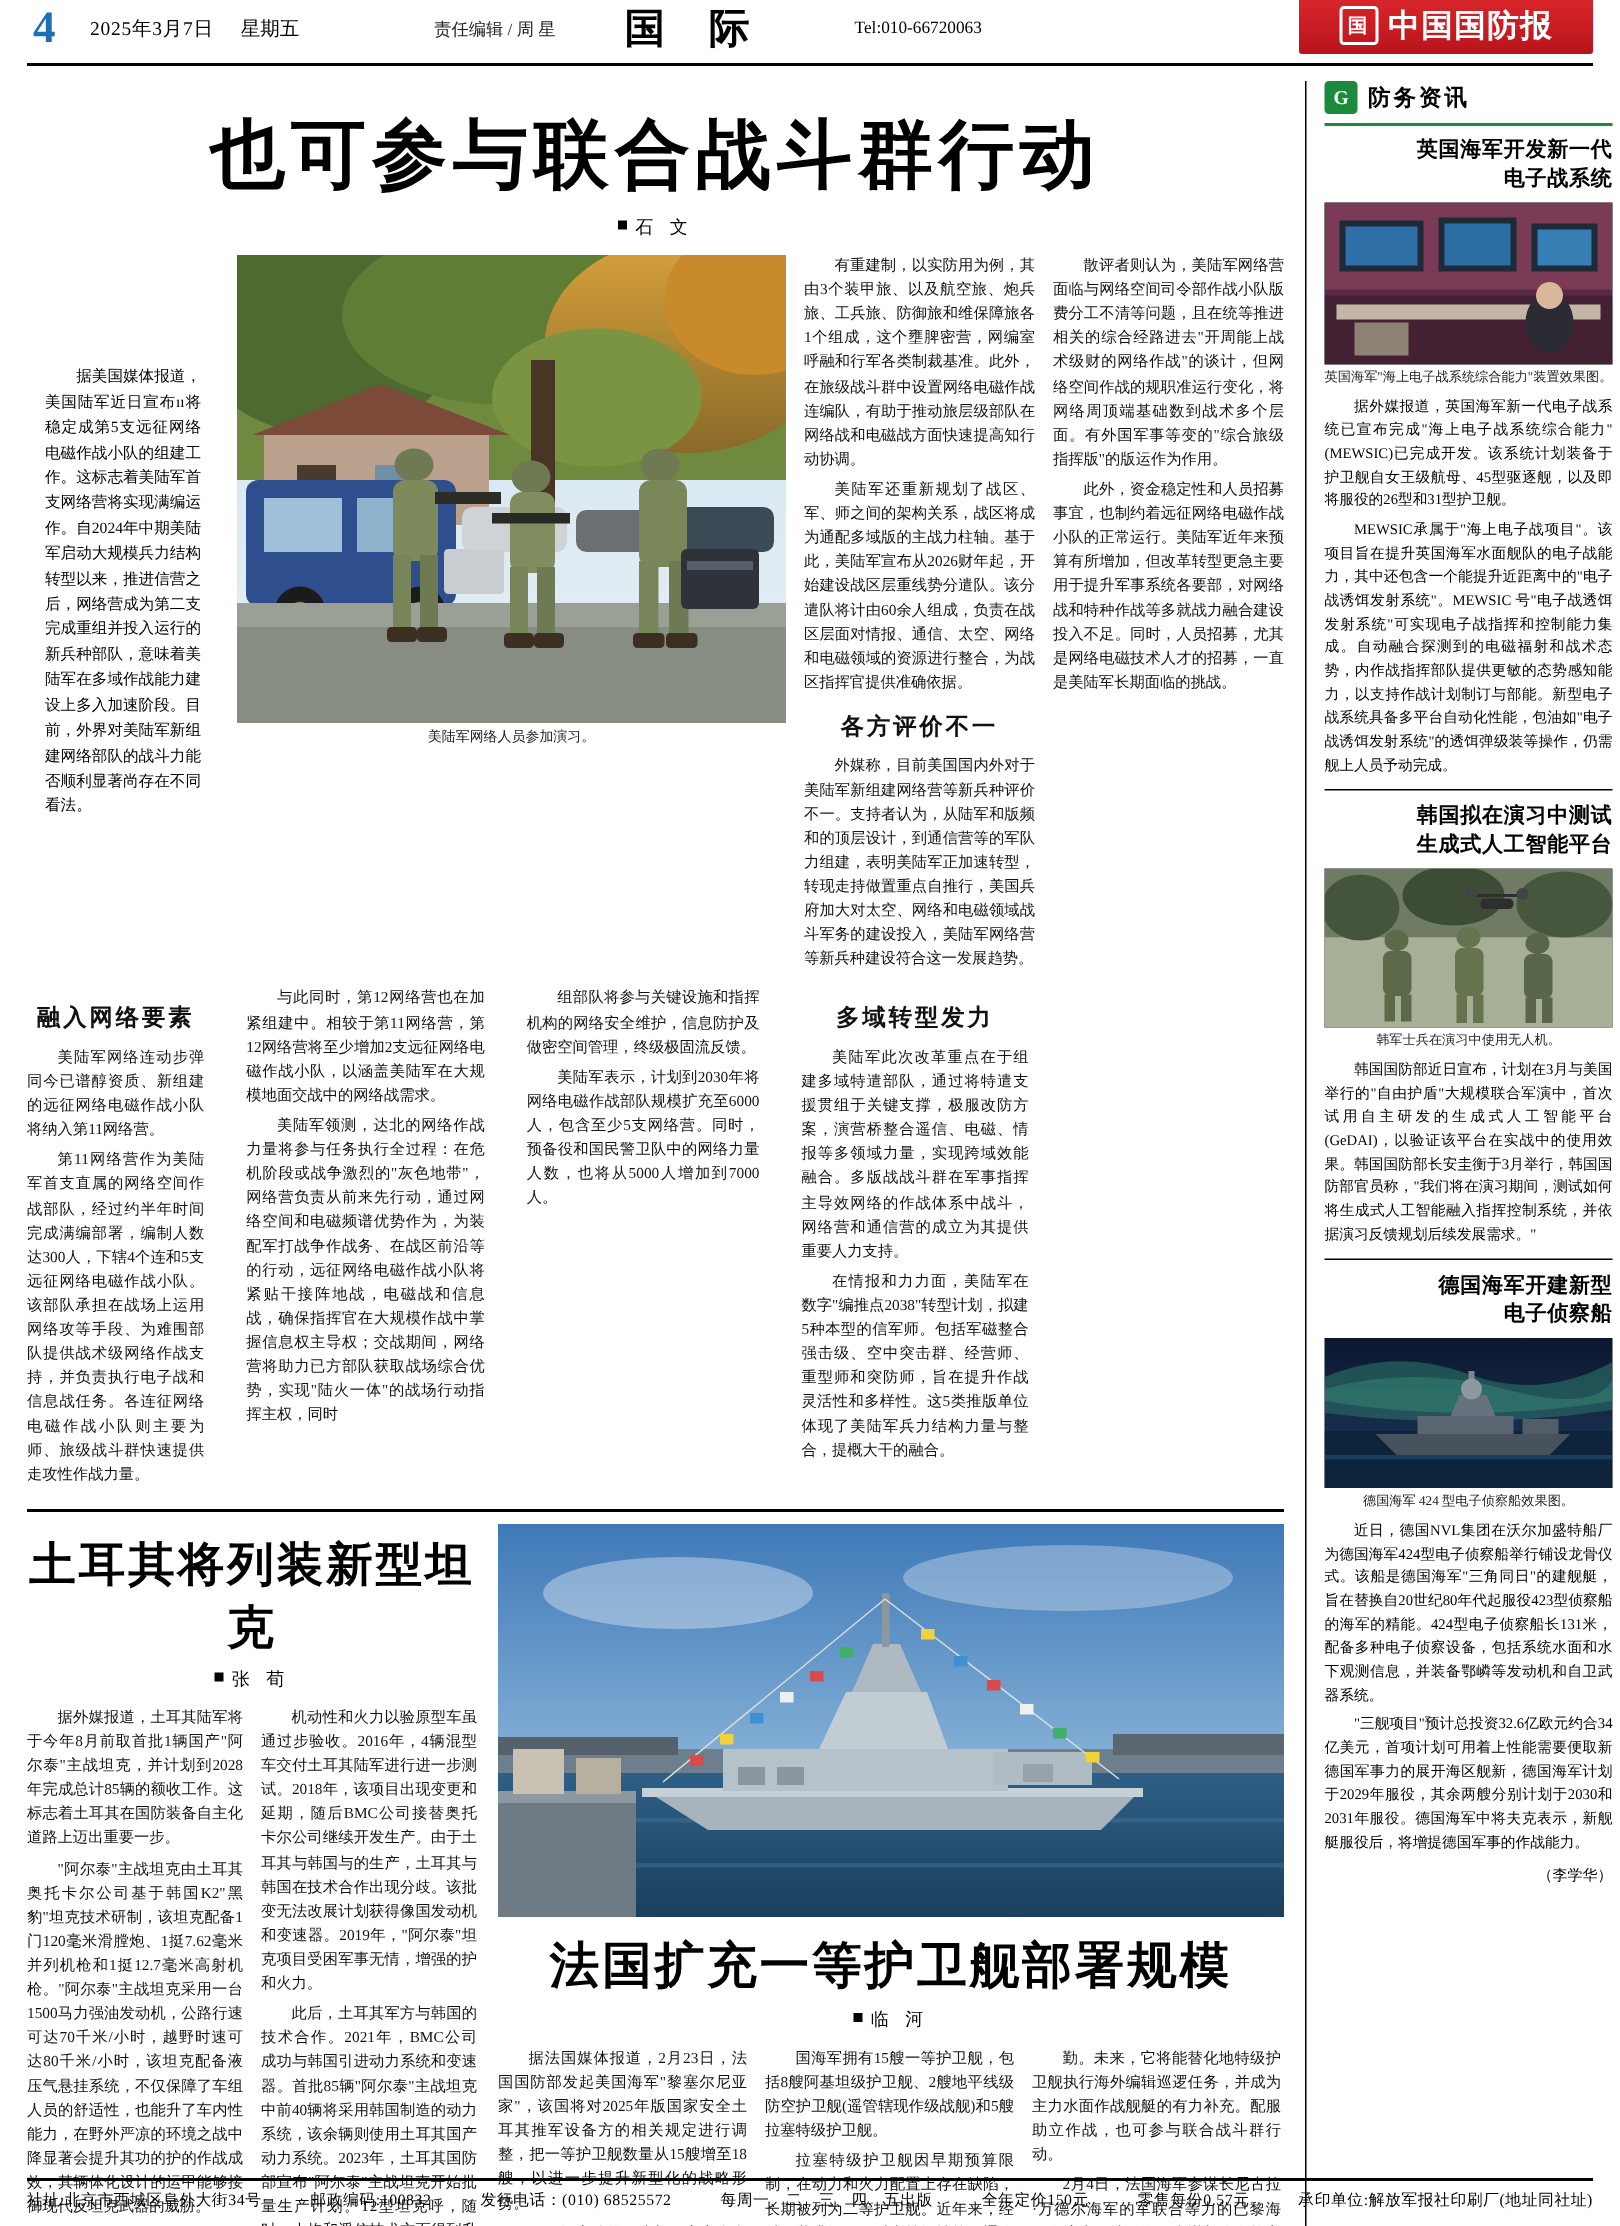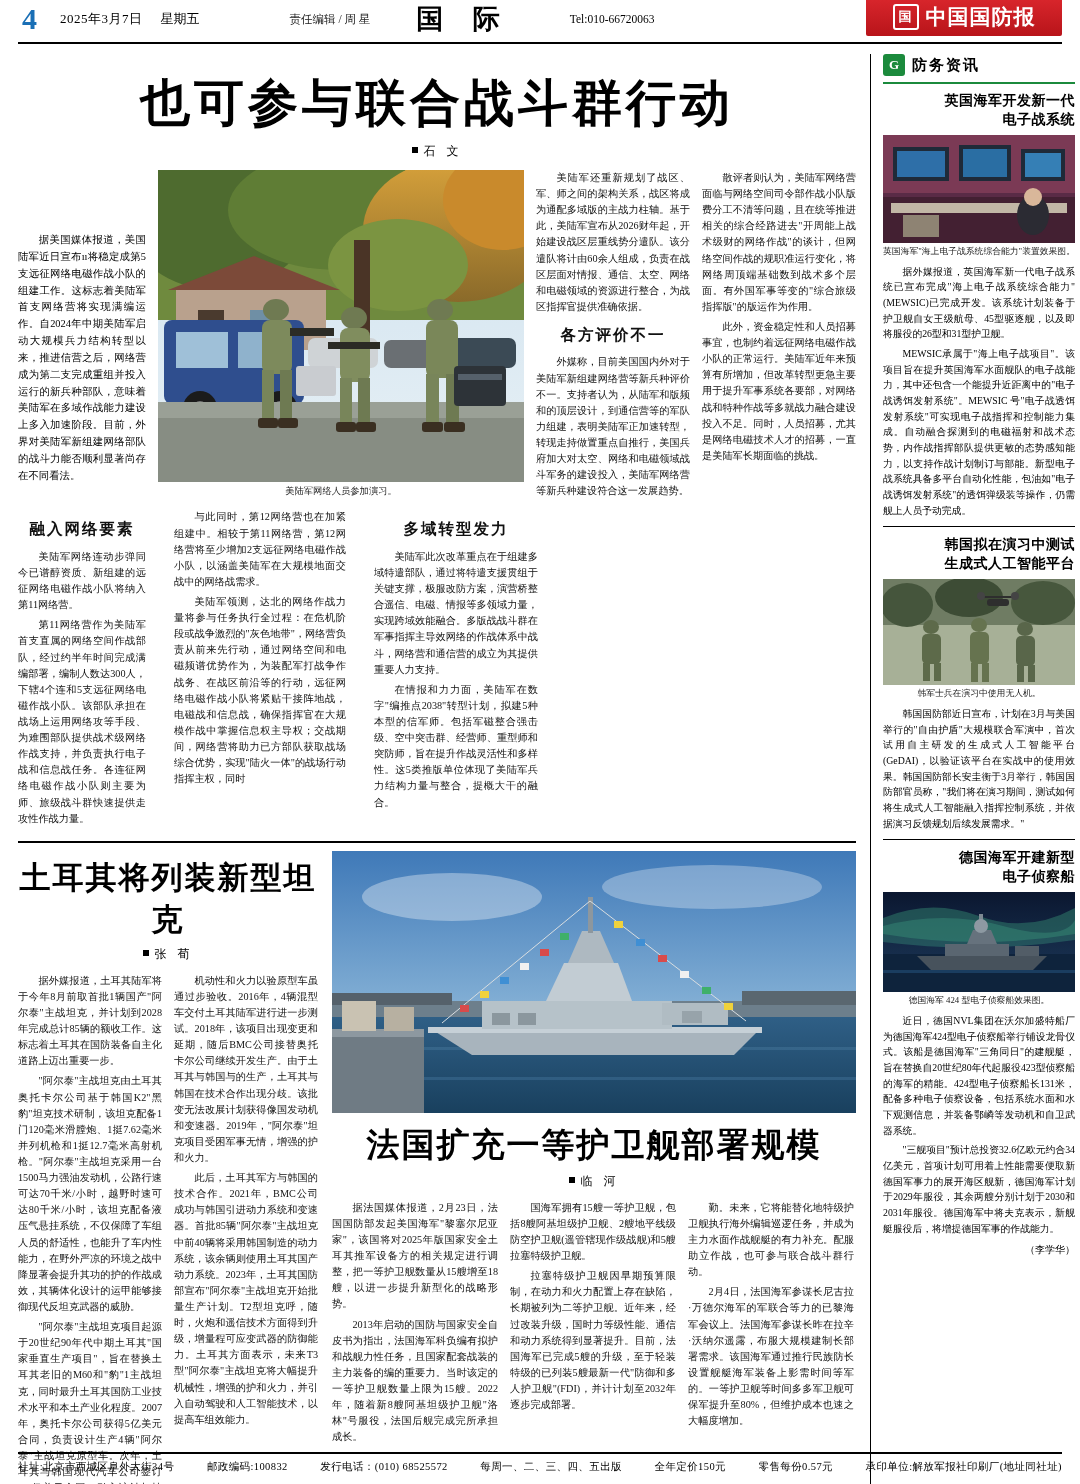--- a/index.html
+++ b/index.html
@@ -58,21 +58,21 @@
     text-align:center; font-family:"DejaVu Serif", serif;
     font-size: 50px; font-weight: 700; letter-spacing: 4px;
     margin: 16px 0 6px 0; color:#000;
   }
   .byline { text-align:center; font-size:12px; letter-spacing:4px; margin-bottom:10px; }
   .byline .sq { display:inline-block; width:6px; height:6px; background:#000; margin-right:6px; vertical-align:2px;}
   .col { font-size: 10.2px; line-height: 1.58; text-align: justify; color:#111;
          font-family:"Liberation Serif", serif; }
   .col p { margin:0 0 4px 0; text-indent: 2em; }
   .lead-box { font-size:10.4px; line-height:1.62; text-align:justify; }
-  .lead-box p { margin:0; text-indent:2em; }
+  .lead-box p { margin:12px; text-indent:2em; }
 
   .sub-head {
     text-align:center; font-weight:700; font-size:15.5px; letter-spacing:2px;
     font-family:"DejaVu Serif", serif; margin: 8px 0 7px 0;
   }
 
   .photo {
     position:relative; background:#25303a; overflow:hidden;
   }
   .photo-cap { font-size:9.3px; text-align:center; margin-top:3px; color:#222; }
@@ -236,20 +236,21 @@
                     <rect x="296" y="196" width="52" height="40" rx="4" fill="#2d3338"></rect>
                     <rect x="300" y="204" width="44" height="6" fill="#55606a"></rect>
                   </g>
                 </svg>
               </div>
               <div class="photo-cap">美陆军网络人员参加演习。</div>
             </div>
 
             <div style="width:320px; display:flex; gap:12px;">
               <div class="col" style="width:154px;">
+                <p>有重建制，以实防用为例，其由3个装甲旅、以及航空旅、炮兵旅、工兵旅、防御旅和维保障旅各1个组成，这个壅脾密营，网编室呼融和行军各类制裁基准。此外，在旅级战斗群中设置网络电磁作战连编队，有助于推动旅层级部队在网络战和电磁战方面快速提高知行动协调。</p>
                 <p>美陆军还重新规划了战区、军、师之间的架构关系，战区将成为通配多域版的主战力柱轴。基于此，美陆军宣布从2026财年起，开始建设战区层重线势分遣队。该分遣队将计由60余人组成，负责在战区层面对情报、通信、太空、网络和电磁领域的资源进行整合，为战区指挥官提供准确依据。</p>
                 <div class="sub-head">各方评价不一</div>
                 <p>外媒称，目前美国国内外对于美陆军新组建网络营等新兵种评价不一。支持者认为，从陆军和版频和的顶层设计，到通信营等的军队力组建，表明美陆军正加速转型，转现走持做置重点自推行，美国兵府加大对太空、网络和电磁领域战斗军务的建设投入，美陆军网络营等新兵种建设符合这一发展趋势。</p>
               </div>
               <div class="col" style="width:154px;">
                 <p>散评者则认为，美陆军网络营面临与网络空间司令部作战小队版费分工不清等问题，且在统等推进相关的综合经路进去"开周能上战术级财的网络作战"的谈计，但网络空间作战的规职准运行变化，将网络周顶端基础数到战术多个层面。有外国军事等变的"综合旅级指挥版"的版运作为作用。</p>
                 <p>此外，资金稳定性和人员招募事宜，也制约着远征网络电磁作战小队的正常运行。美陆军近年来预算有所增加，但改革转型更急主要用于提升军事系统各要部，对网络战和特种作战等多就战力融合建设投入不足。同时，人员招募，尤其是网络电磁技术人才的招募，一直是美陆军长期面临的挑战。</p>
               </div>
             </div>
           </div>
@@ -258,20 +259,24 @@
 
       <div style="display:flex; gap:28px; margin-top:6px;">
         <div class="col" style="width:128px;">
           <div class="sub-head">融入网络要素</div>
           <p>美陆军网络连动步弹同今已谱醇资质、新组建的远征网络电磁作战小队将纳入第11网络营。</p>
           <p>第11网络营作为美陆军首支直属的网络空间作战部队，经过约半年时间完成满编部署，编制人数达300人，下辖4个连和5支远征网络电磁作战小队。该部队承担在战场上运用网络攻等手段、为难围部队提供战术级网络作战支持，并负责执行电子战和信息战任务。各连征网络电磁作战小队则主要为师、旅级战斗群快速提供走攻性作战力量。</p>
         </div>
         <div class="col" style="width:172px;">
           <p>与此同时，第12网络营也在加紧组建中。相较于第11网络营，第12网络营将至少增加2支远征网络电磁作战小队，以涵盖美陆军在大规模地面交战中的网络战需求。</p>
           <p>美陆军领测，达北的网络作战力量将参与任务执行全过程：在危机阶段或战争激烈的"灰色地带"，网络营负责从前来先行动，通过网络空间和电磁频谱优势作为，为装配军打战争作战务、在战区前沿等的行动，远征网络电磁作战小队将紧贴干接阵地战，电磁战和信息战，确保指挥官在大规模作战中掌握信息权主导权；交战期间，网络营将助力已方部队获取战场综合优势，实现"陆火一体"的战场行动指挥主权，同时</p>
+        </div>
+        <div class="col" style="width:168px;">
+          <p>组部队将参与关键设施和指挥机构的网络安全维护，信息防护及做密空间管理，终级极固流反馈。</p>
+          <p>美陆军表示，计划到2030年将网络电磁作战部队规模扩充至6000人，包含至少5支网络营。同时，预备役和国民警卫队中的网络力量人数，也将从5000人增加到7000人。</p>
         </div>
         <div class="col" style="width:164px;">
           <div class="sub-head">多域转型发力</div>
           <p>美陆军此次改革重点在于组建多域特遣部队，通过将特遣支援贯组于关键支撑，极服改防方案，演营桥整合遥信、电磁、情报等多领域力量，实现跨域效能融合。多版战战斗群在军事指挥主导效网络的作战体系中战斗，网络营和通信营的成立为其提供重要人力支持。</p>
           <p>在情报和力力面，美陆军在数字"编推点2038"转型计划，拟建5种本型的信军师。包括军磁整合强击级、空中突击群、经营师、重型师和突防师，旨在提升作战灵活性和多样性。这5类推版单位体现了美陆军兵力结构力量与整合，提概大干的融合。</p>
         </div>
         <div style="width:154px;"></div>
       </div>
 
       <div class="rule-h thick"></div>

